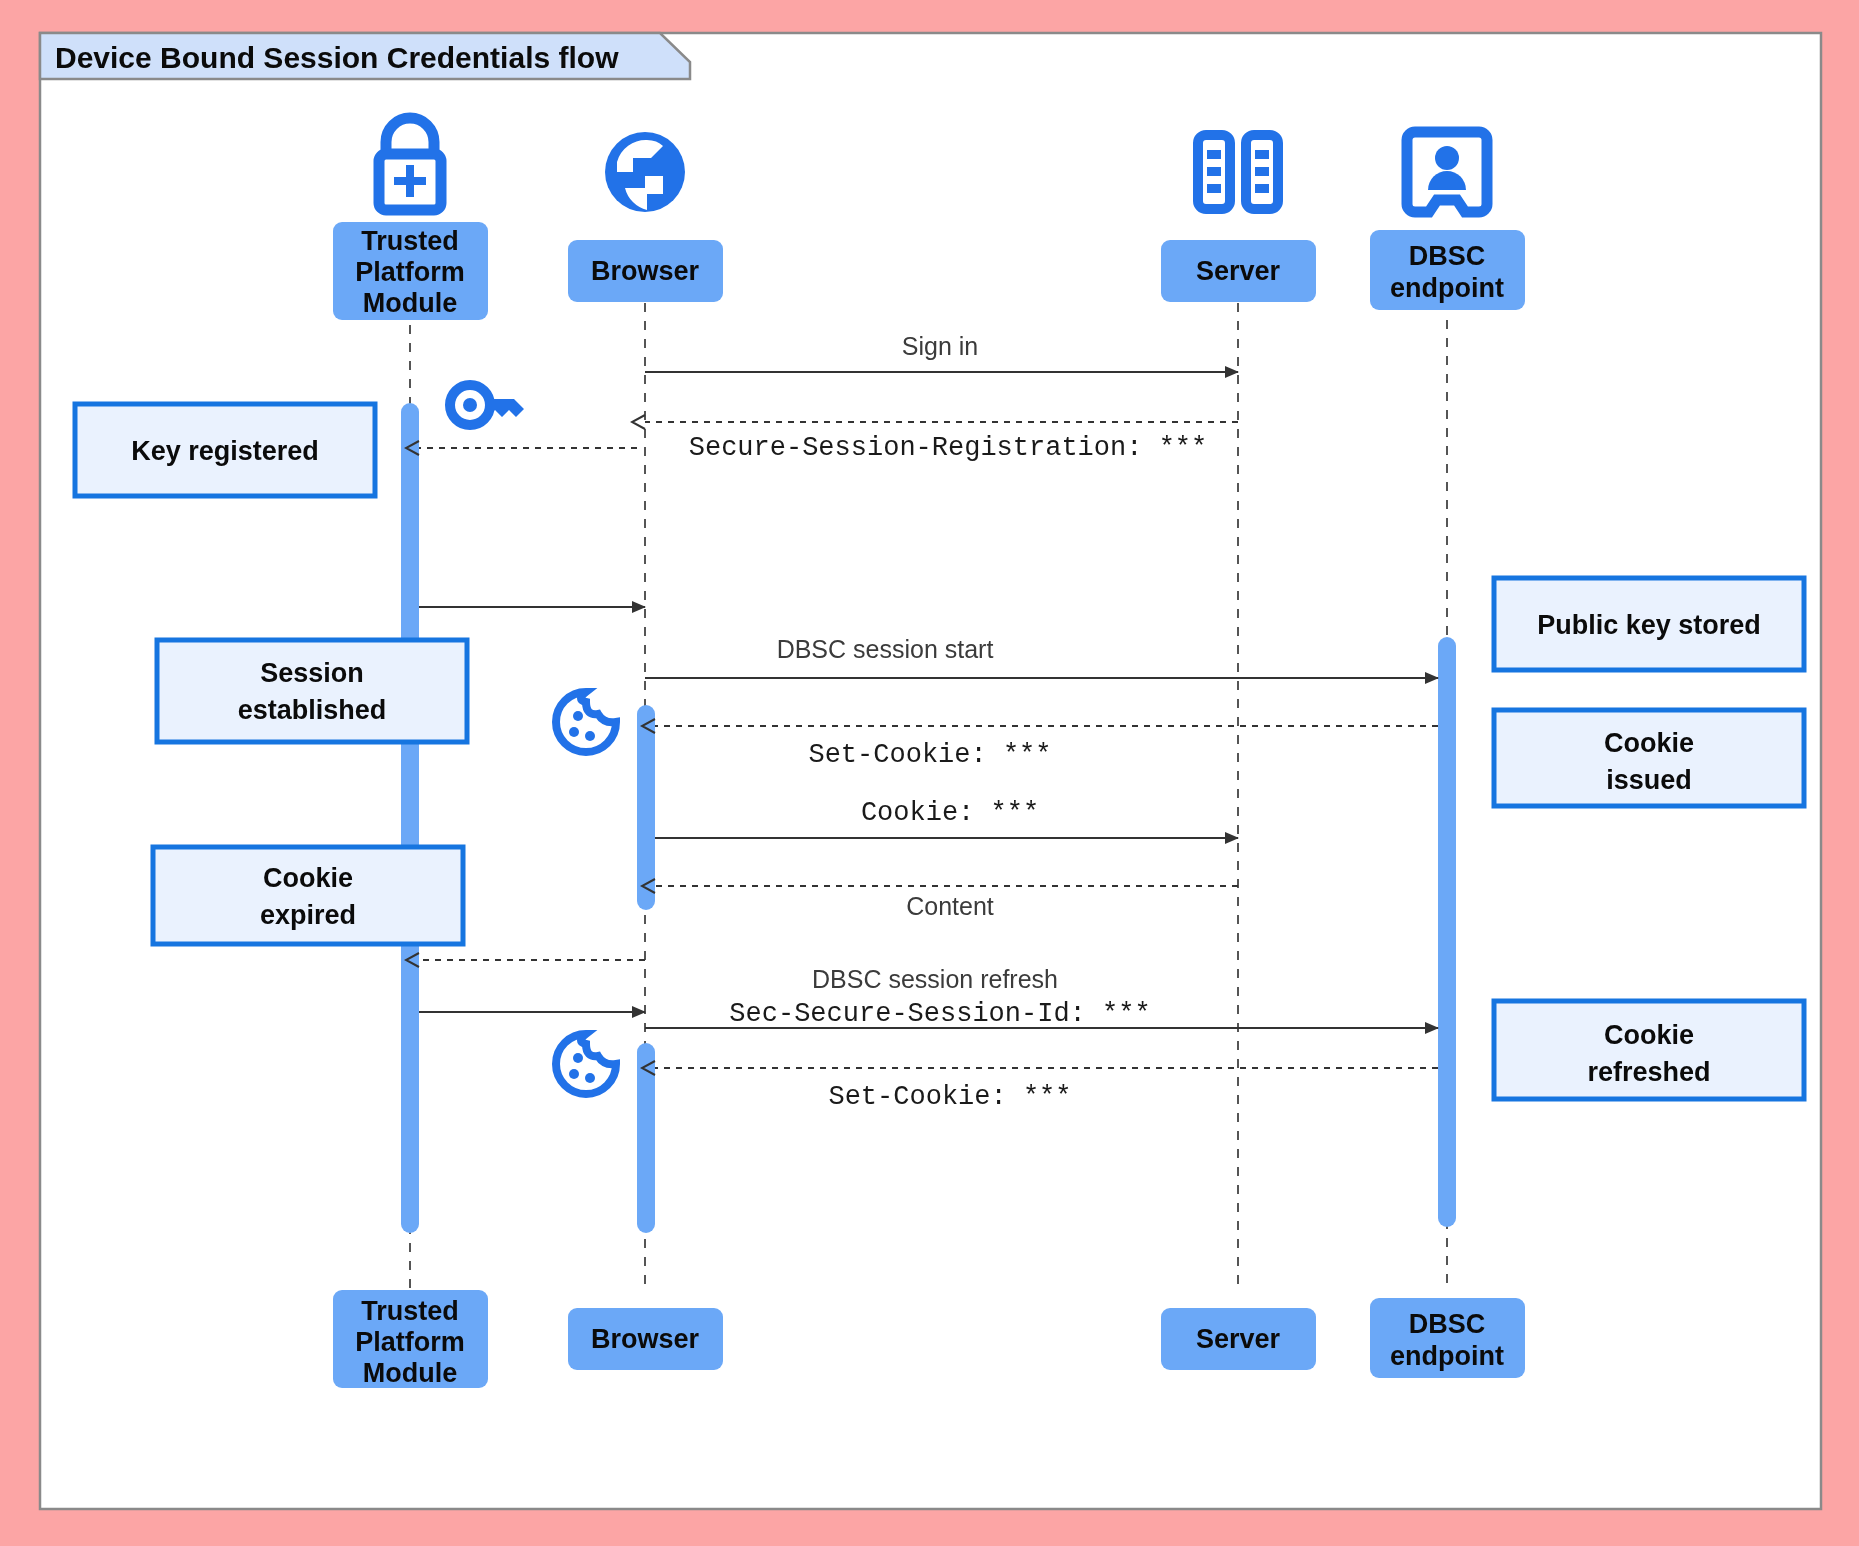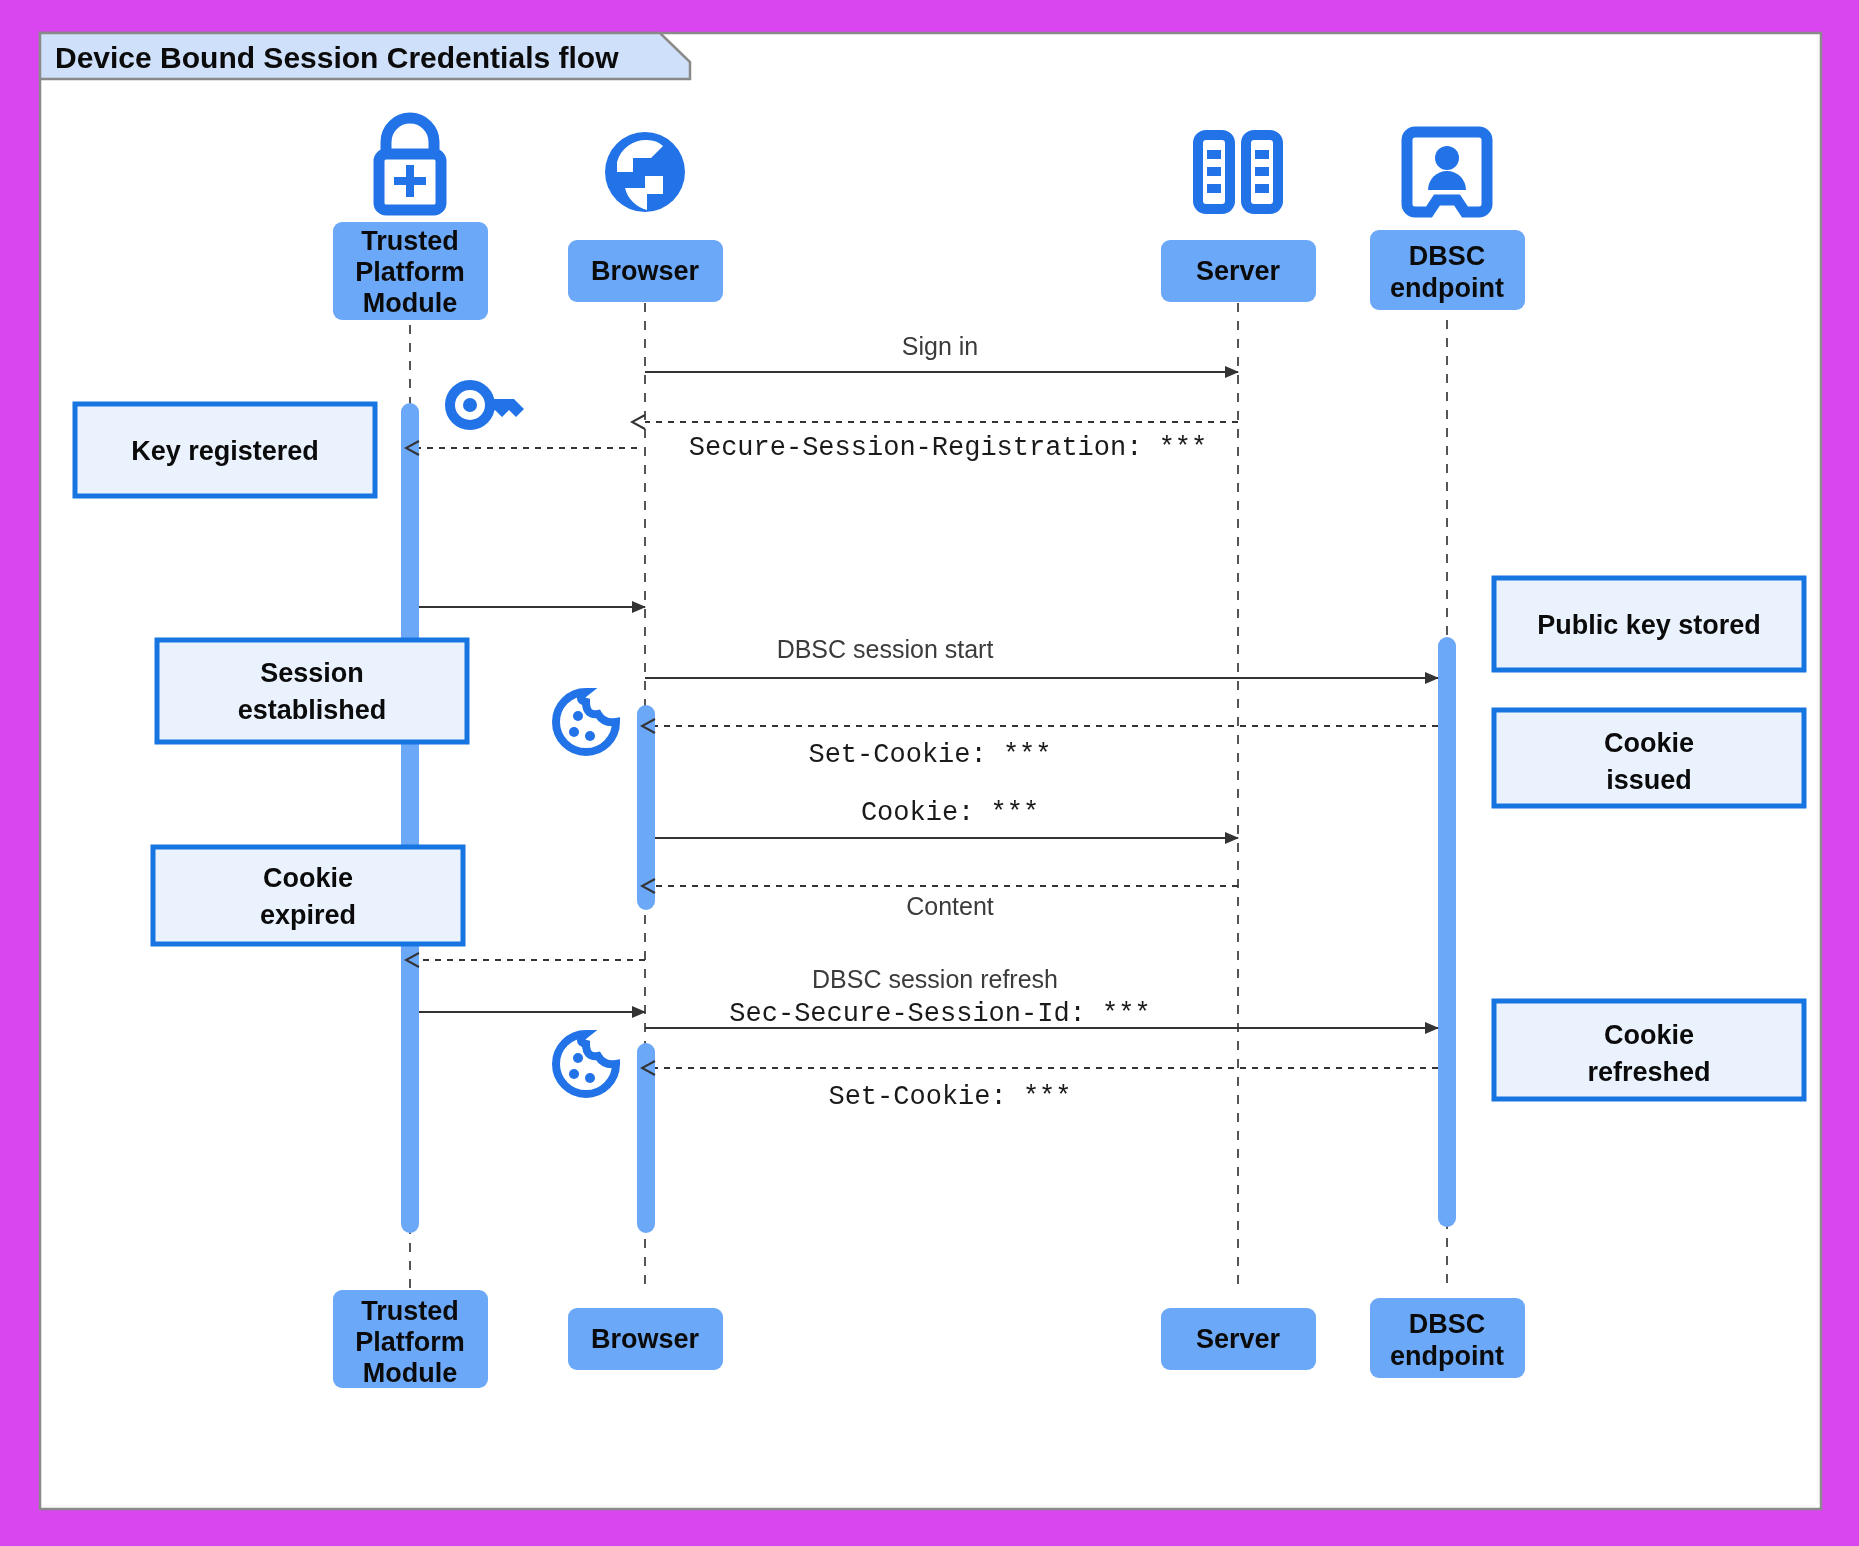--- a/index.html
+++ b/index.html
@@ -1,17 +1,17 @@
 <!DOCTYPE html>
 <html><head>
 <meta charset="utf-8">
 <style>
   html,body{margin:0;padding:0;background:#ffffff;}
   body{font-family:"Liberation Sans",sans-serif;}
-  #stage{position:relative;width:1859px;height:1546px;overflow:hidden;background:#d946ef;}
+  #stage{position:relative;width:1859px;height:1546px;overflow:hidden;background:#fca5a5;}
   svg#diagram{position:absolute;left:0;top:0;width:1859px;height:1546px;}
   .mono{font-family:"Liberation Mono",monospace;}
   .sans{font-family:"Liberation Sans",sans-serif;}
   text{fill:#333333;}
   .msg-label{font-size:25px;fill:#3b3b3b;}
   .msg-label-mono{font-size:27px;fill:#1a1a1a;}
   .part-label{font-size:27px;font-weight:bold;fill:#0b0b0b;}
   .note-label{font-size:27px;font-weight:bold;fill:#0b0b0b;}
   .title-label{font-size:30px;font-weight:bold;fill:#0b0b0b;}
 </style>

